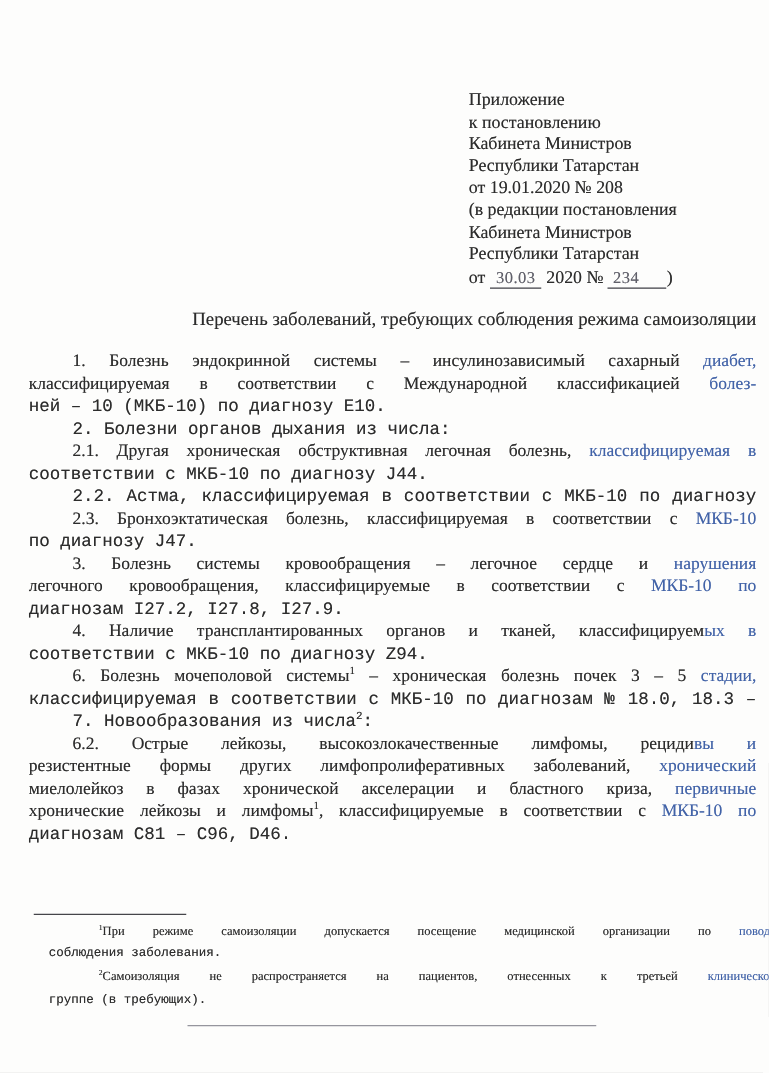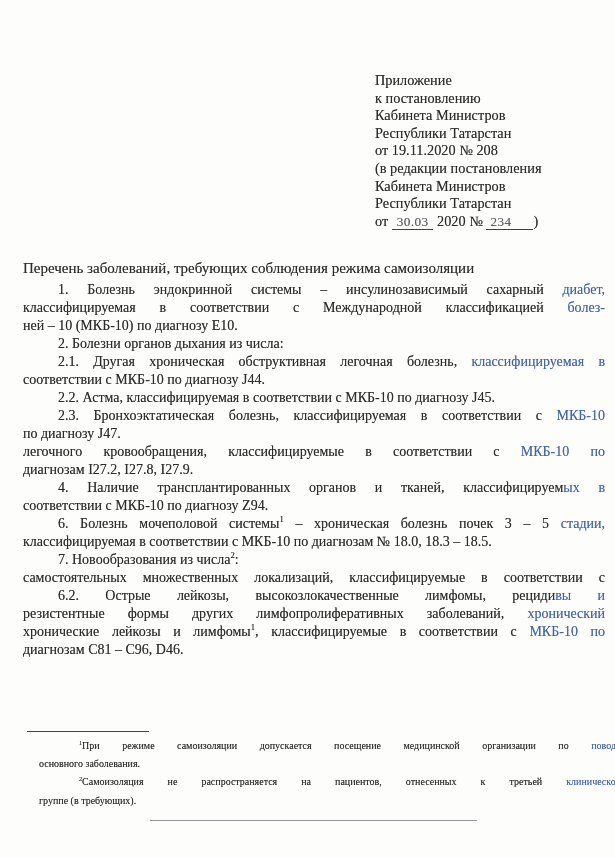--- a/index.html
+++ b/index.html
@@ -14,47 +14,47 @@
     color:var(--text);
     text-shadow:0 0 .35px rgba(45,45,45,.55);
   }
   
   .annex{position:absolute; left:375px; top:40px; font-size:14.3px; line-height:17.6px; white-space:nowrap;margin-top:32px;}
   .annex .hline{height:17.6px;}
   .ul{border-bottom:1px solid var(--underline); padding:0 5px;text-align:center;}
   .ul.num{padding-right:22px; padding-left:4px;}
   .fillval{color:var(--fill_value); font-size:13.2px; letter-spacing:.4px; text-shadow:0 0 .4px rgba(96,96,106,.6);}
   
-  .title{position:absolute; left:23px; top:260px; width:582px; text-align:left; font-size:15px;}
+  .title{position:absolute; left:23px; top:248px; width:582px; text-align:right; font-size:15px;}
   
   .docbody{position:absolute; left:23px; top:281px; width:582px; font-size:14px; line-height:18px;}
   .para{margin:0;}
   .bline,.fline{text-align:justify; text-align-last:justify; height:18px; overflow:hidden;}
   .bline.first{text-indent:35px;}
   .fline.first{text-indent:40px;}
-  .bline.last,.fline.last{text-align-last:left;}
+  .bline.last,.fline.last{text-align-last:left;font-family:Liberation Mono, monospace;}
   .blue{color:var(--blue); text-shadow:0 0 .35px rgba(66,99,168,.5);}
   sup{font-size:62%; line-height:0; vertical-align:super;}
   
   .fsep{position:absolute; left:27px; top:731px; width:122px; border-top:1.3px solid var(--separator);}
   .footnotes{position:absolute; left:23px; top:737px; width:582px; font-size:10px; line-height:18.2px;margin-left:16px;}
   .fline{height:18.2px;}
   
   .bottomline{position:absolute; left:150px; top:820px; width:327px; border-top:1.5px solid var(--bottom_rule);}
 </style>
 </head>
 <body>
 
 <div class="page">
   <div class="annex" id="annex">
       <div class="hline">Приложение</div>
       <div class="hline">к постановлению</div>
       <div class="hline">Кабинета Министров</div>
       <div class="hline">Республики Татарстан</div>
-      <div class="hline">от 19.11.2020 № 208</div>
+      <div class="hline">от 19.01.2020 № 208</div>
       <div class="hline">(в редакции постановления</div>
       <div class="hline">Кабинета Министров</div>
       <div class="hline">Республики Татарстан</div>
       <div class="hline"><span>от </span><span class="ul"><span class="fillval">30.03</span></span><span> 2020 № </span><span class="ul num"><span class="fillval">234</span></span><span>)</span></div>
     </div>
   <div class="title">Перечень заболеваний, требующих соблюдения режима самоизоляции</div>
   <div class="docbody" id="docbody">
       <div class="para">
         <div class="bline first"><span>1. Болезнь эндокринной системы – инсулинозависимый сахарный </span><span class="blue">диабет,</span></div>
         <div class="bline"><span>классифицируемая в соответствии с Международной классификацией </span><span class="blue">болез-</span></div>
@@ -68,49 +68,50 @@
         <div class="bline last"><span>соответствии с МКБ-10 по диагнозу J44.</span></div>
       </div>
       <div class="para">
         <div class="bline first last"><span>2.2. Астма, классифицируемая в соответствии с МКБ-10 по диагнозу J45.</span></div>
       </div>
       <div class="para">
         <div class="bline first"><span>2.3. Бронхоэктатическая болезнь, классифицируемая в соответствии с </span><span class="blue">МКБ-10</span></div>
         <div class="bline last"><span>по диагнозу J47.</span></div>
       </div>
       <div class="para">
+        <div class="bline first"><span>3. Болезнь системы кровообращения – легочное сердце и </span><span class="blue">нарушения</span></div>
         <div class="bline"><span>легочного кровообращения, классифицируемые в соответствии с </span><span class="blue">МКБ-10 по</span></div>
         <div class="bline last"><span>диагнозам I27.2, I27.8, I27.9.</span></div>
       </div>
       <div class="para">
         <div class="bline first"><span>4. Наличие трансплантированных органов и тканей, классифицируем</span><span class="blue">ых в</span></div>
         <div class="bline last"><span>соответствии с МКБ-10 по диагнозу Z94.</span></div>
       </div>
       <div class="para">
         <div class="bline first"><span>6. Болезнь мочеполовой системы</span><sup>1</sup><span> – хроническая болезнь почек 3 – 5 </span><span class="blue">стадии,</span></div>
         <div class="bline last"><span>классифицируемая в соответствии с МКБ-10 по диагнозам № 18.0, 18.3 – 18.5.</span></div>
       </div>
       <div class="para">
         <div class="bline first last"><span>7. Новообразования из числа</span><sup>2</sup><span>:</span></div>
       </div>
       <div class="para">
-        <div class="bline"><span>самостоятельных множественных локализаций, классифицируемые в соответствии с</span></div>
       </div>
       <div class="para">
         <div class="bline first"><span>6.2. Острые лейкозы, высокозлокачественные лимфомы, рециди</span><span class="blue">вы и</span></div>
         <div class="bline"><span>резистентные формы других лимфопролиферативных заболеваний, </span><span class="blue">хронический</span></div>
+        <div class="bline"><span>миелолейкоз в фазах хронической акселерации и бластного криза, </span><span class="blue">первичные</span></div>
         <div class="bline"><span>хронические лейкозы и лимфомы</span><sup>1</sup><span>, классифицируемые в соответствии с </span><span class="blue">МКБ-10 по</span></div>
         <div class="bline last"><span>диагнозам C81 – C96, D46.</span></div>
       </div>
     </div>
   <div class="fsep"></div>
   <div class="footnotes" id="footnotes">
       <div class="para">
         <div class="fline first"><sup>1</sup><span>При режиме самоизоляции допускается посещение медицинской организации по </span><span class="blue">поводу</span></div>
-        <div class="fline last"><span>основного заболевания.</span></div>
+        <div class="fline last"><span>соблюдения заболевания.</span></div>
       </div>
       <div class="para">
         <div class="fline first"><sup>2</sup><span>Самоизоляция не распространяется на пациентов, отнесенных к третьей </span><span class="blue">клинической</span></div>
         <div class="fline last"><span>группе (в требующих).</span></div>
       </div>
     </div>
   <div class="bottomline"></div>
 </div>
 
 </body></html>

